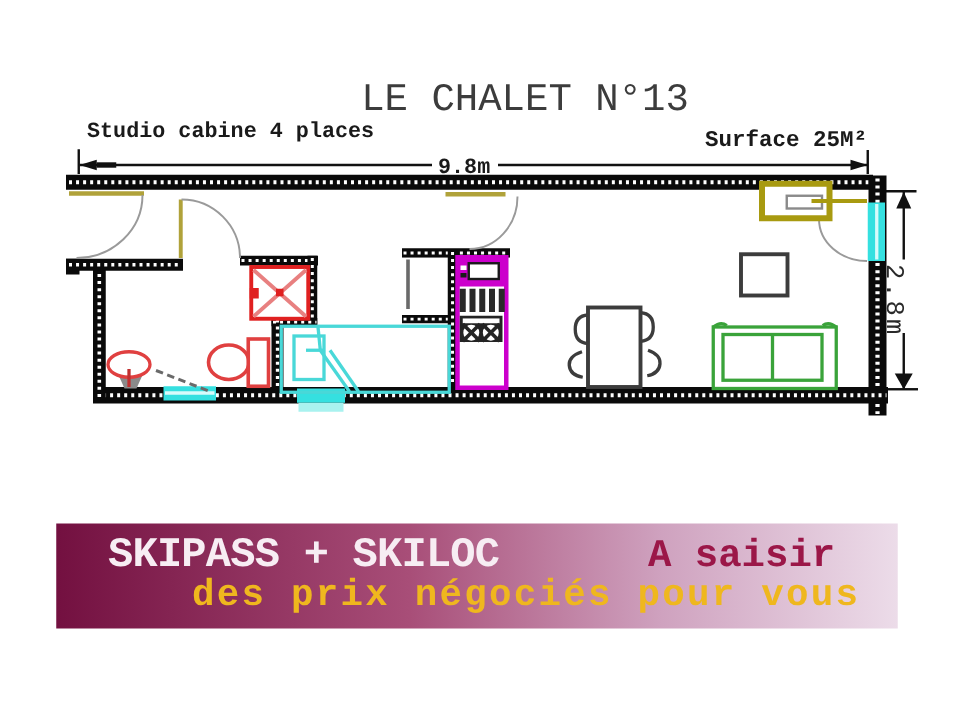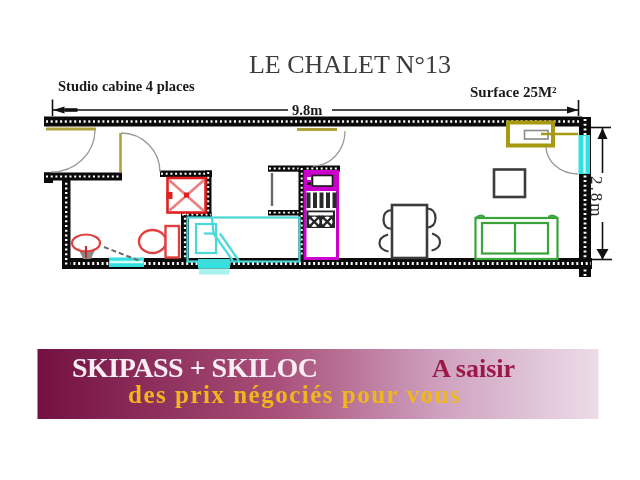--- a/index.html
+++ b/index.html
@@ -1,17 +1,17 @@
 <!DOCTYPE html>
 <html><head>
 <meta charset="utf-8">
 <style>
   html,body{margin:0;padding:0;background:#ffffff;}
   .page{position:relative;width:640px;height:480px;background:#fff;overflow:hidden;
-        font-family:Liberation Serif, serif;}
+        font-family:Liberation Mono, monospace;}
   svg{position:absolute;left:0;top:0;}
 </style>
 </head>
 <body>
 <div class="page">
 <svg width="640" height="480" viewBox="0 0 640 480">
 <defs>
   <linearGradient id="bannerGrad" x1="0" y1="0" x2="1" y2="0">
     <stop offset="0" stop-color="#731040"></stop>
     <stop offset="0.42" stop-color="#a84e78"></stop>

